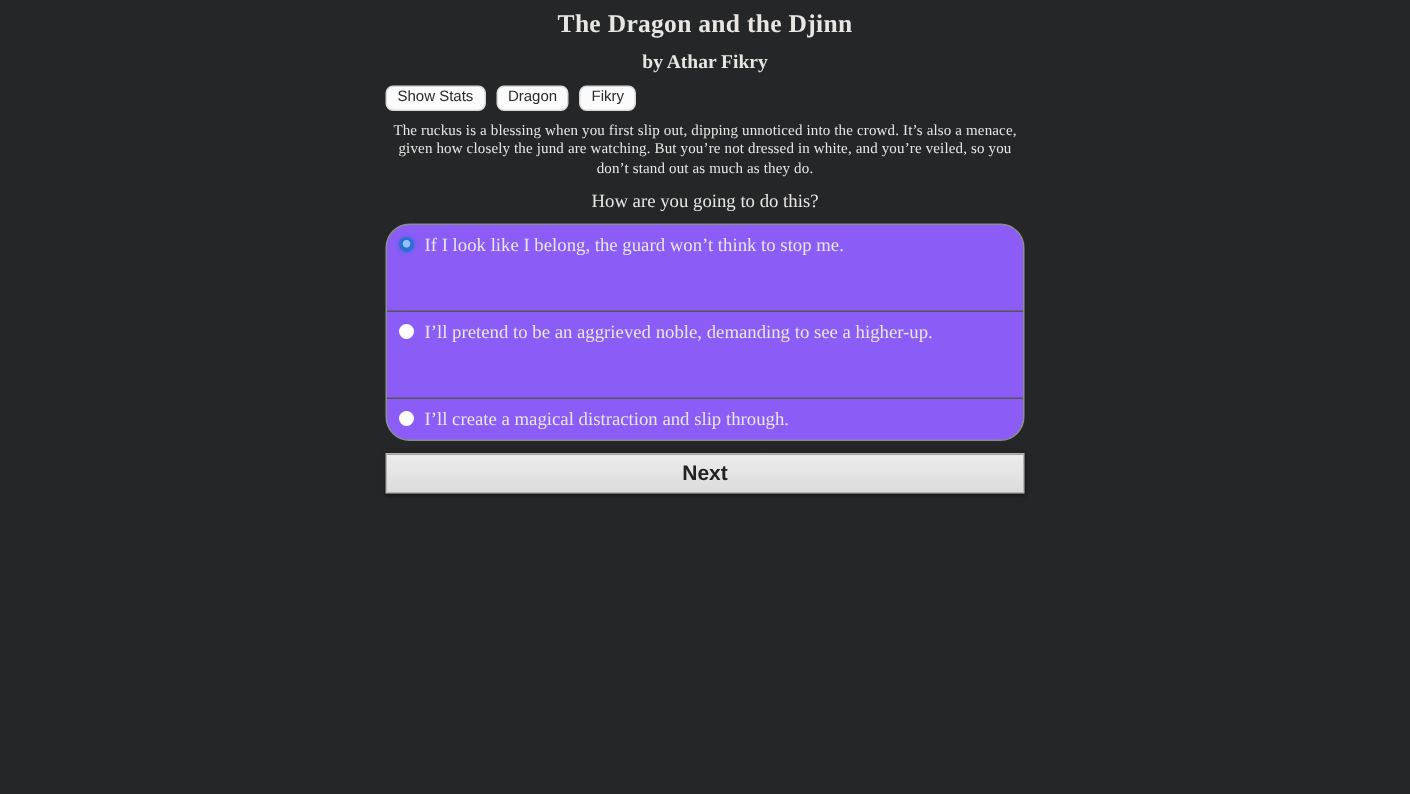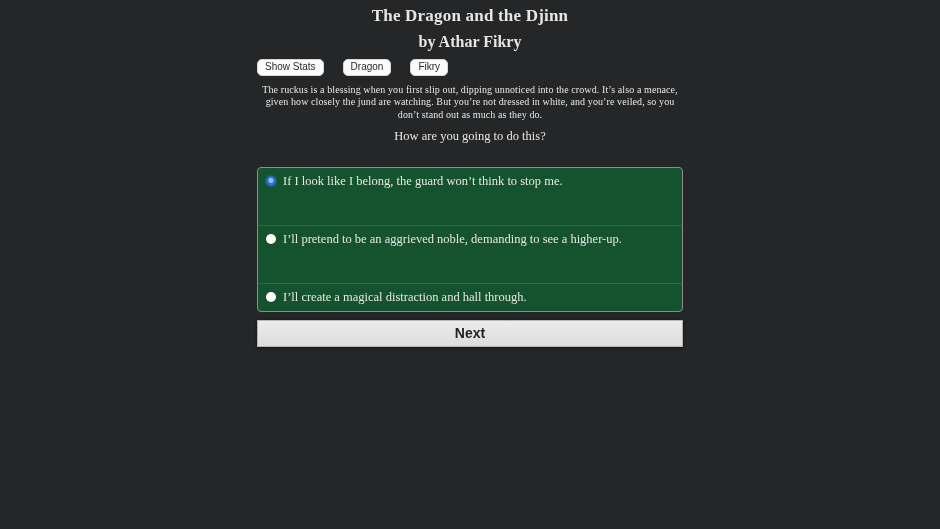--- a/index.html
+++ b/index.html
@@ -15,27 +15,27 @@
     padding-top: 7px;
   }
   h1.game-title {
     font-size: 17px;
     line-height: 1.1;
     font-weight: bold;
     letter-spacing: 0.2px;
     margin-bottom: 7px;
   }
   .byline {
-    font-size: 16px;
+    font-size: 13px;
     font-weight: 600;
     margin-bottom: 8px;
   }
   .toolbar {
     display: flex;
-    gap: 19px;
+    gap: 7px;
     margin-bottom: 8px;
   }
   .toolbar button {
     font-family: "Liberation Sans", sans-serif;
     font-size: 10px;
     line-height: 1;
     color: #2a2a2a;
     background: #fbfbfb;
     border: 1px solid #d8d8d8;
     border-radius: 5px;
@@ -44,27 +44,27 @@
   }
   p.story {
     font-size: 10px;
     line-height: 12.5px;
     margin-bottom: 9px;
     letter-spacing: 0.1px;
   }
   p.prompt {
     font-size: 12.5px;
     line-height: 12.5px;
-    margin-bottom: 24px;
+    margin-bottom: 8px;
   }
   .choice-group {
     border: 1px solid #8d8d8d;
-    border-radius: 4px;
+    border-radius: 16px;
     overflow: hidden;
-    background: #14532d;
+    background: #8b5cf6;
   }
   .choice-row {
     display: flex;
     align-items: center;
     padding: 7px 8px;
     cursor: pointer;
   }
   .choice-row + .choice-row {
     border-top: 1px solid #555;
     margin-top: 30px;
@@ -124,19 +124,19 @@
     <div class="choice-row">
       <span class="radio checked"></span>
       <span class="choice-label">If I look like I belong, the guard won’t think to stop me.</span>
     </div>
     <div class="choice-row">
       <span class="radio"></span>
       <span class="choice-label">I’ll pretend to be an aggrieved noble, demanding to see a higher-up.</span>
     </div>
     <div class="choice-row">
       <span class="radio"></span>
-      <span class="choice-label">I’ll create a magical distraction and hall through.</span>
+      <span class="choice-label">I’ll create a magical distraction and slip through.</span>
     </div>
   </div>
 
   <button class="next-btn">Next</button>
 
 </div>
 
 </body></html>

